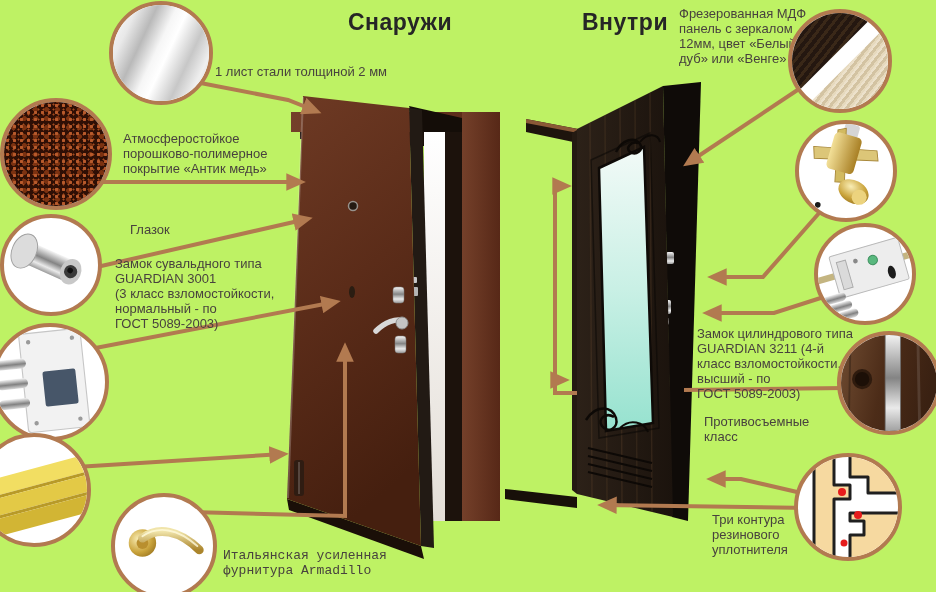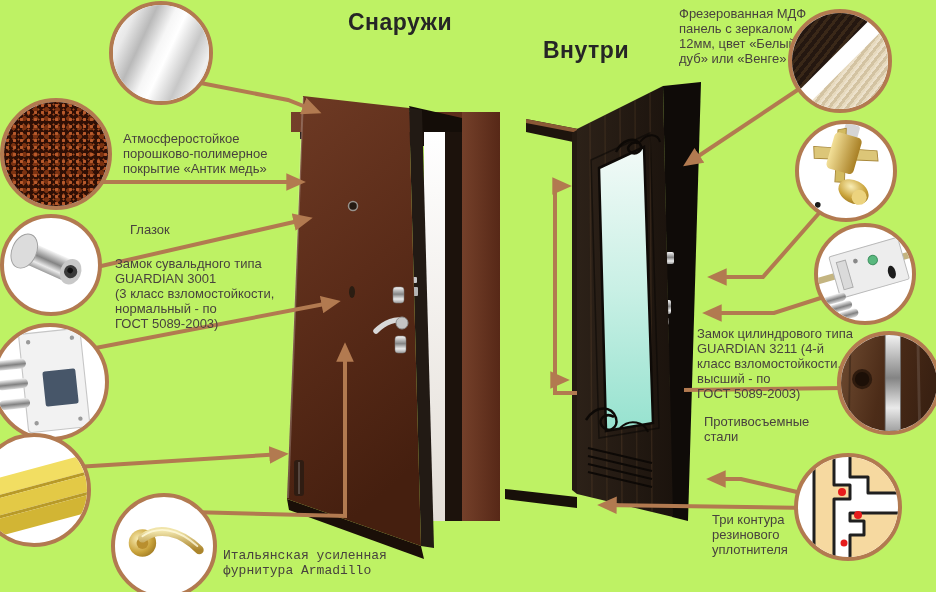--- a/index.html
+++ b/index.html
@@ -186,22 +186,23 @@
       <path d="M830,295 L774,313 L708,313" marker-end="url(#arw)"></path>
       <path d="M845,388 L684,390"></path>
       <path d="M577,393 L555,393 L555,186 L566,186" marker-end="url(#arw)"></path>
       <path d="M555,380 L564,380" marker-end="url(#arw)"></path>
       <path d="M810,495 L741,479 L712,479" marker-end="url(#arw)"></path>
       <path d="M810,508 L603,505" marker-end="url(#arw)"></path>
     </g>
   </svg>
 
   <div class="hdr" style="left:348px;">Снаружи</div>
-  <div class="hdr" style="left:543px;margin-top:28px;">Внутри</div>
-
+  <div class="hdr" style="left:582px;">Внутри</div>
+
+  <div class="callout" style="left:215px;top:64px;">1 лист стали толщиной 2 мм</div>
   <div class="callout" style="left:123px;top:131px;">Атмосферостойкое
 порошково-полимерное
 покрытие «Антик медь»</div>
   <div class="callout" style="left:122px;top:222px;margin-left:8px;">Глазок</div>
   <div class="callout" style="left:115px;top:256px;">Замок сувальдного типа
 GUARDIAN 3001
 (3 класс взломостойкости,
 нормальный - по
 ГОСТ 5089-2003)</div>
   <div class="callout" style="left:223px;top:548px;font-family:Liberation Mono, monospace;">Итальянская усиленная
@@ -209,21 +210,21 @@
   <div class="callout" style="left:679px;top:6px;">Фрезерованная МДФ
 панель с зеркалом
 12мм, цвет «Белый
 дуб» или «Венге»</div>
   <div class="callout" style="left:697px;top:326px;">Замок цилиндрового типа
 GUARDIAN 3211 (4-й
 класс взломостойкости,
 высший - по
 ГОСТ 5089-2003)</div>
   <div class="callout" style="left:704px;top:414px;">Противосъемные
-стали</div>
+класс</div>
   <div class="callout" style="left:712px;top:512px;">Три контура
 резинового
 уплотнителя</div>
 
   <div class="circ" id="c-steel" style="left:109px;top:1px;width:104px;height:104px;">
     <div class="fill"></div>
   </div>
 
   <div class="circ" id="c-coating" style="left:0px;top:98px;width:112px;height:112px;">
     <div class="fill"></div>

